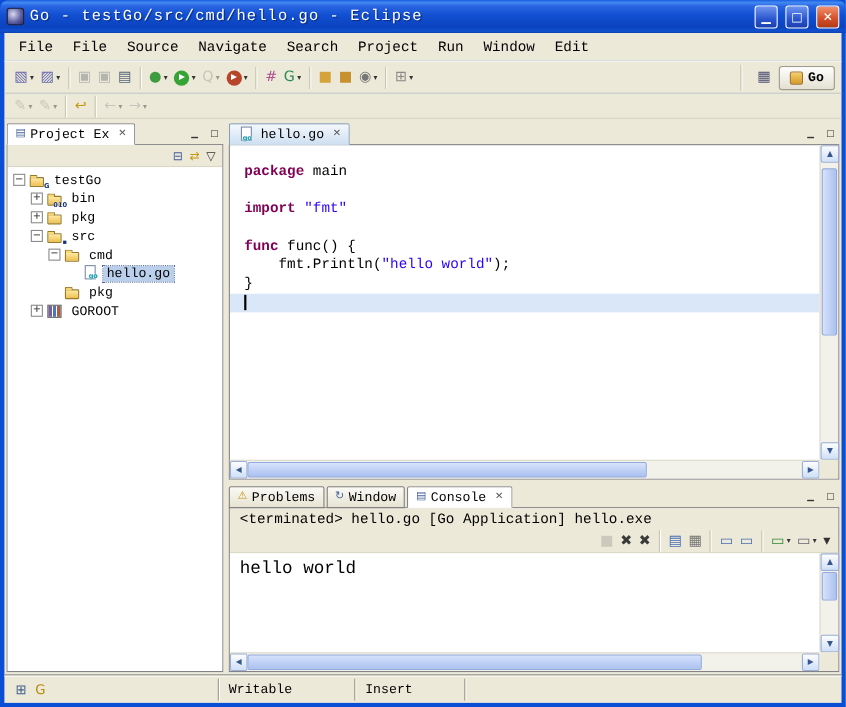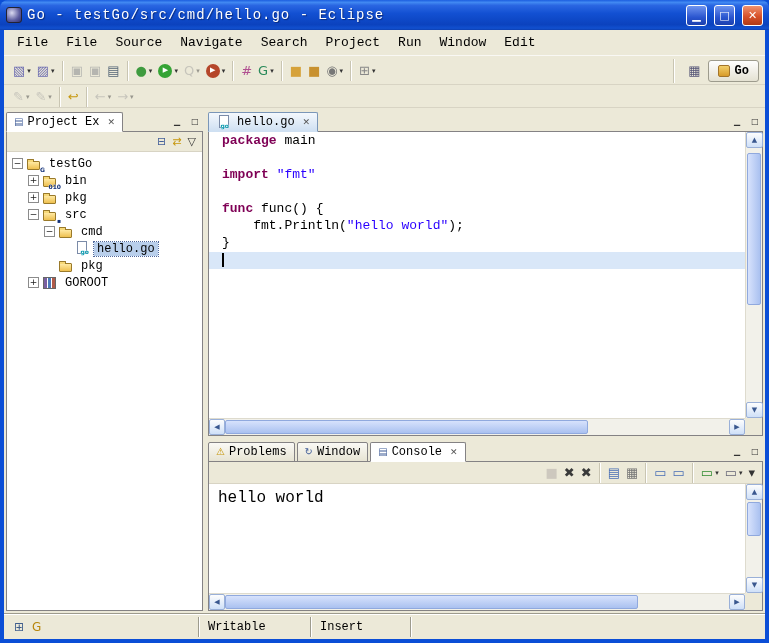--- a/index.html
+++ b/index.html
@@ -60,21 +60,21 @@
 .tf{position:absolute;left:1px;bottom:1px;width:13px;height:9px;background:linear-gradient(#ffe9a2,#eec050);border:1px solid #9a7a2a;border-radius:1px}
 .tf::before{content:"";position:absolute;top:-3px;left:-1px;width:5px;height:2px;background:#f6d877;border:1px solid #9a7a2a;border-bottom:none;border-radius:1px 1px 0 0}
 .doc{position:absolute;left:3px;top:0;width:10px;height:13px;background:#fff;border:1px solid #7b8ba8}
 .lib{position:absolute;left:1px;bottom:1px;width:13px;height:12px;border:1px solid #666;background:repeating-linear-gradient(90deg,#7a5fa0 0,#7a5fa0 3px,#fff 3px,#fff 4px,#4a79b8 4px,#4a79b8 7px,#fff 7px,#fff 8px,#b05a4a 8px,#b05a4a 12px)}
 .deco{position:absolute;right:-2px;bottom:-2px;font-size:6px;font-weight:bold;color:#14337a;font-family:"DejaVu Sans",sans-serif;text-shadow:0 0 1px #fff,0 0 1px #fff}
 .ticon[data-name="gofile-icon"] .deco{color:#0a9ab0;right:2px;bottom:1px}
 .tlabel{padding:0 3px}
 .tlabel.sel{background:#b9cfeb;outline:1px dotted #51699c}
 
 .editor-main{flex:1;display:flex;min-height:0}
-.code-wrap{flex:1;overflow:hidden;padding-top:1px;min-width:0}
+.code-wrap{flex:1;overflow:hidden;padding-top:16px;min-width:0}
 .cline{height:17px;font-size:13px;white-space:pre;padding-left:13px}
 .cline.cur{background:#d9e7f8}
 .tok-k{color:#7f0055;font-weight:bold}
 .tok-s{color:#2a00ff}
 .tok-p{color:#000}
 .caret{display:inline-block;width:2px;height:14px;background:#000;vertical-align:text-bottom}
 
 .vscroll{width:17px;flex:none;display:flex;flex-direction:column;background:#f2f1ea;border-left:1px solid #dedbce}
 .sb-btn{height:16px;width:17px;display:flex;align-items:center;justify-content:center;background:linear-gradient(#fdfdfd,#cfe0f8);border:1px solid #9ab0d8;border-radius:2px;color:#39578f;font-size:7px;font-family:"DejaVu Sans",sans-serif;flex:none}
 .sb-track{flex:1;position:relative}
@@ -385,20 +385,21 @@
                 <span data-name="tab-label">Console</span>
                 <span class="tclose" data-name="close-console-tab-icon">✕</span>
               </div>
             </span>
           <div class="panel-btns" data-name="console-panel-buttons">
             <span class="pbtn" data-name="minimize-console-icon">▁</span>
             <span class="pbtn" data-name="maximize-console-icon">□</span>
           </div>
         </div>
         <div class="panel-frame" data-name="console-frame">
+          <div class="console-status" data-name="console-status-line">&lt;terminated&gt; hello.go [Go Application] hello.exe</div>
           <div class="console-tools" id="console-tools" data-name="console-toolbar">
               <span class="tbicon grayed" data-name="terminate-icon">
                 <span class="glyph" style="color: rgb(196, 154, 144);">■</span>
               </span>
               <span class="tbicon" data-name="remove-launch-icon">
                 <span class="glyph" style="color: rgb(58, 58, 58);">✖</span>
               </span>
               <span class="tbicon" data-name="remove-all-launches-icon">
                 <span class="glyph" style="color: rgb(58, 58, 58);">✖</span>
               </span>
@@ -454,19 +455,19 @@
 
     </div>
   </div>
 
   <div class="statusbar" data-name="status-bar">
     <div class="sb-icons" id="status-icons" data-name="fast-view-bar">
         <span class="sicon" data-name="fast-view-icon" style="color: rgb(63, 93, 140);">⊞</span>
         <span class="sicon" data-name="go-shortcut-icon" style="color: rgb(184, 134, 11);">G</span>
       </div>
     <div id="status-fields" style="display:flex;align-items:center" data-name="status-fields">
-        <div class="sfield" data-name="status-field-1" style="width: 112px;">Writable</div>
+        <div class="sfield" data-name="status-field-1" style="width: 124px;">Writable</div>
         <div class="sfield" data-name="status-field-2" style="width: 100px;">Insert</div>
         <div class="sfield" data-name="status-field-3" style="width: 95px;"></div>
       </div>
   </div>
 
 </div>
 
 </body></html>

